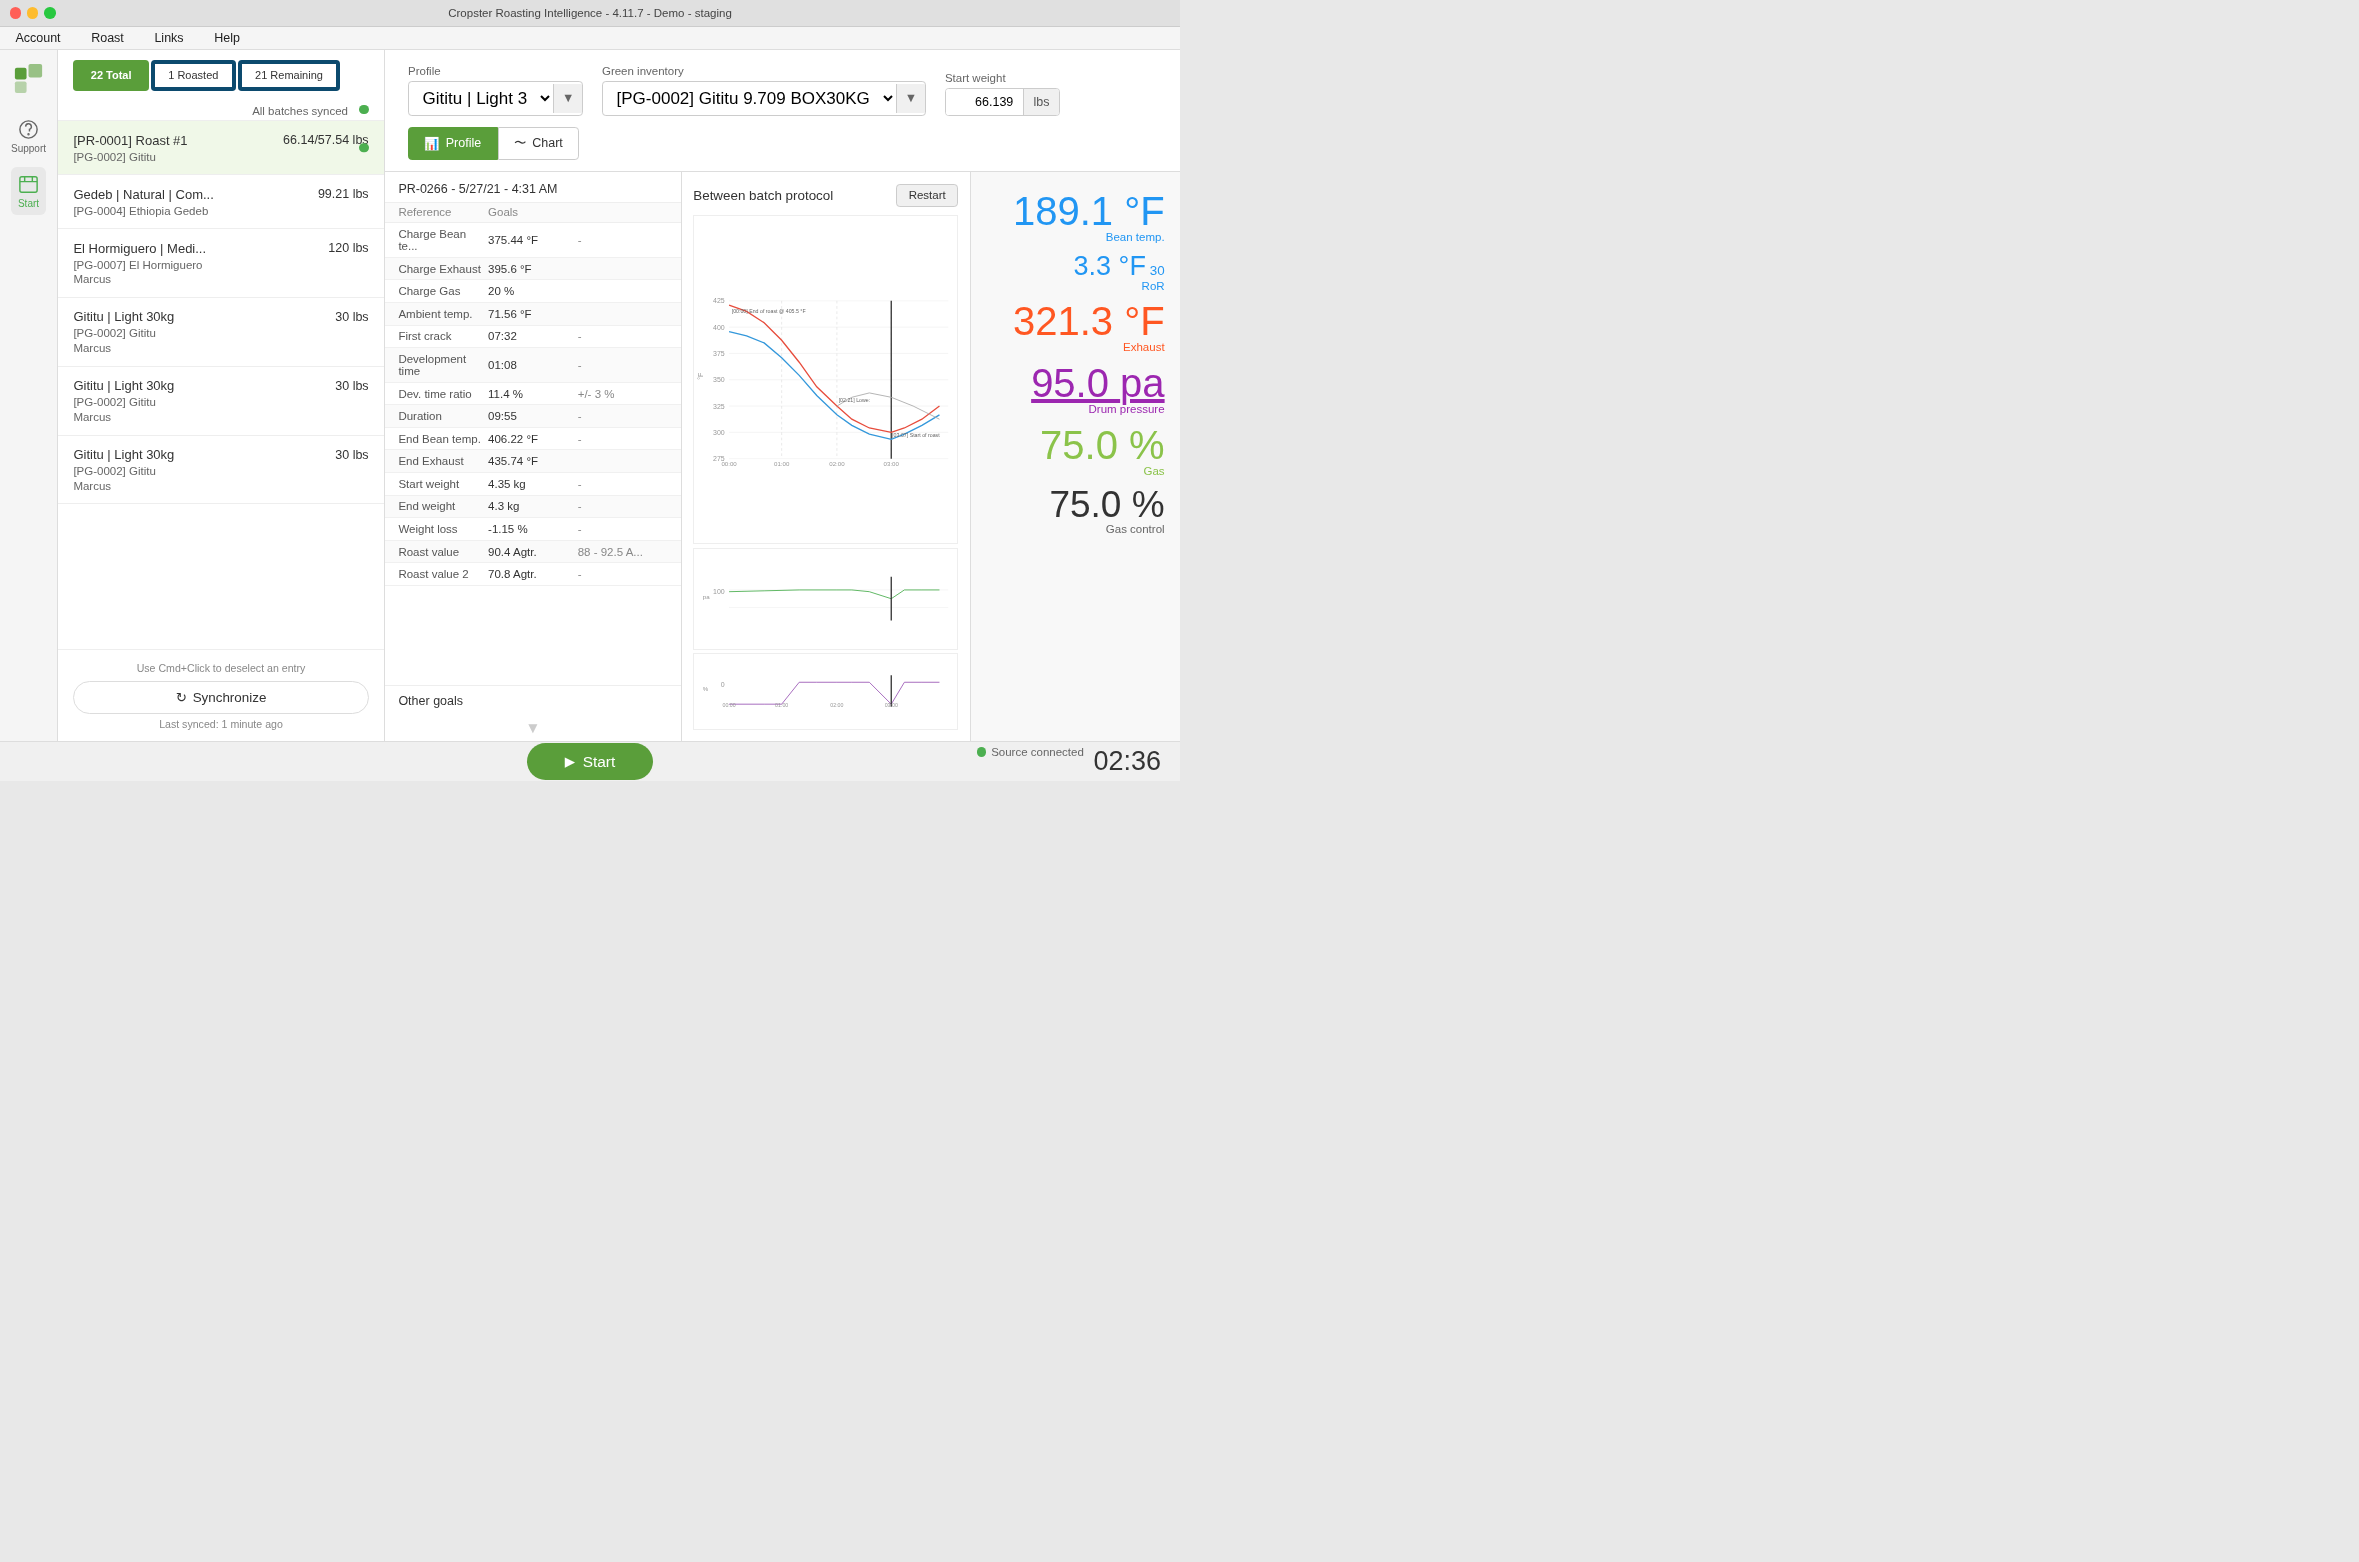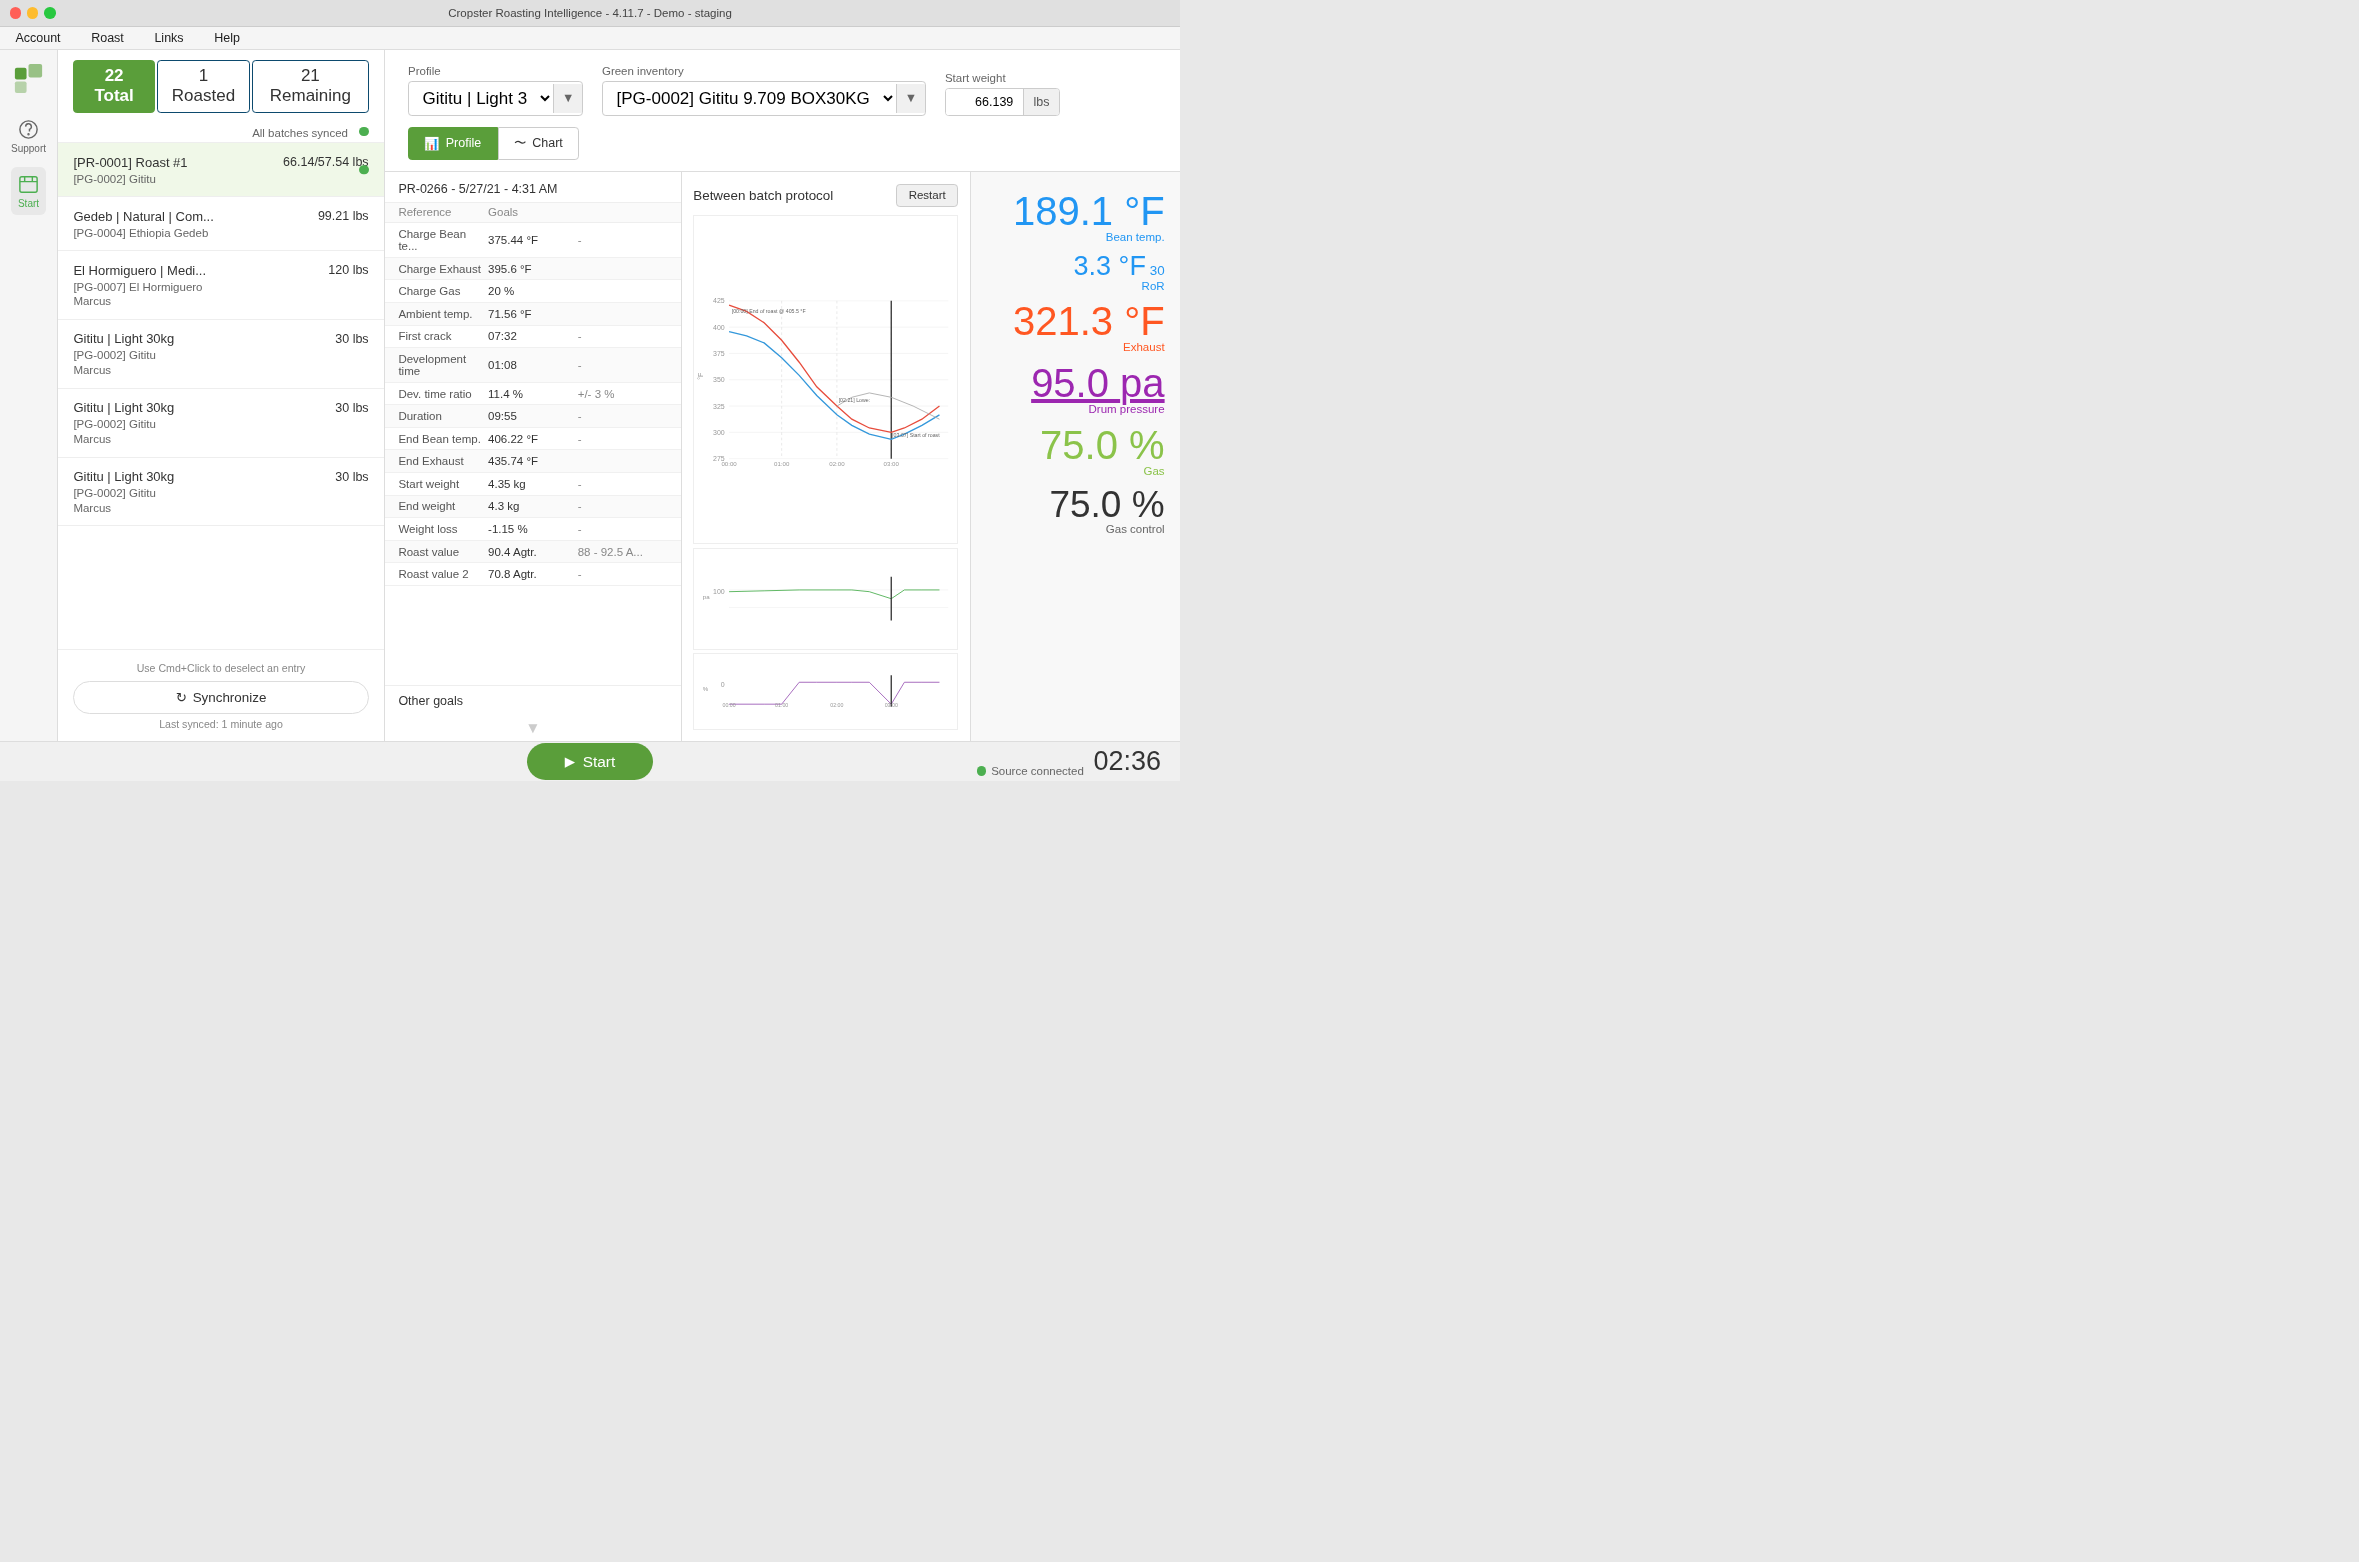--- a/index.html
+++ b/index.html
@@ -123,23 +123,23 @@
 
     
     .batch-tabs {
       display: flex;
       margin: 9.6px 15.4px;
       gap: 1.9px;
     }
     .batch-tab {
       padding: 5.8px 13.4px;
       border-radius: 3.8px;
-      font-size: 17px;
+      font-size: 11px;
       cursor: pointer;
-      border: 1px solid #0c4a6e;
+      border: 4px solid #0c4a6e;
       text-align: center;
     }
     .batch-tab.total {
       background: #5a9e3a;
       color: #fff;
       border-color: #5a9e3a;
       font-weight: 600;
     }
     .batch-tab.roasted { background: #fff; color: #333; }
     .batch-tab.remaining { background: #fff; color: #333; }
@@ -499,21 +499,21 @@
       display: flex;
       align-items: center;
       gap: 7.7px;
       font-weight: 500;
     }
     .start-btn-icon { font-size: 13.4px; }
     .bottom-right {
       position: absolute;
       right: 19px;
       display: flex;
-      align-items: flex-end;
+      align-items: flex-start;
       gap: 9.6px;
     }
     .source-connected {
       display: flex;
       align-items: center;
       gap: 4.8px;
       font-size: 11.5px;
       color: #666;
     }
     .source-dot {

